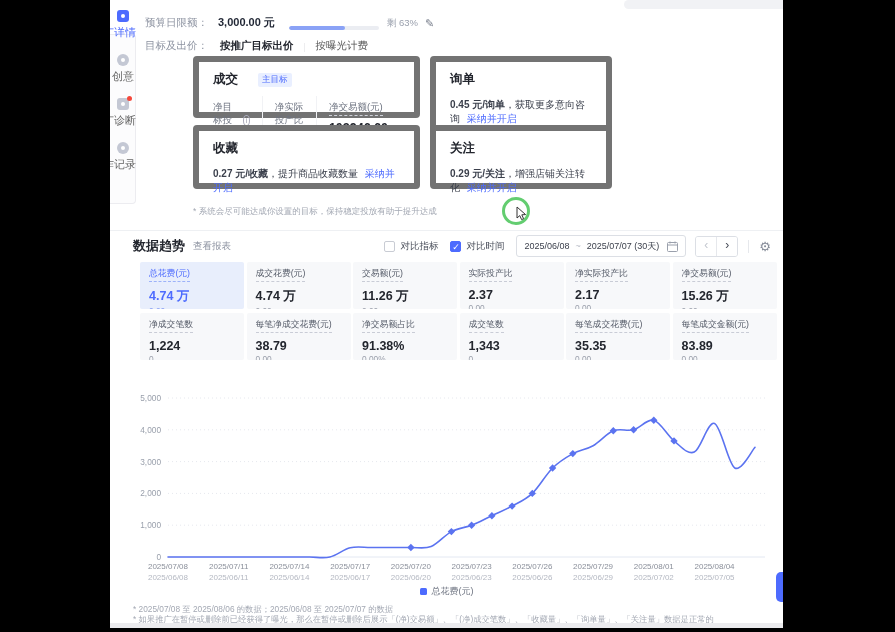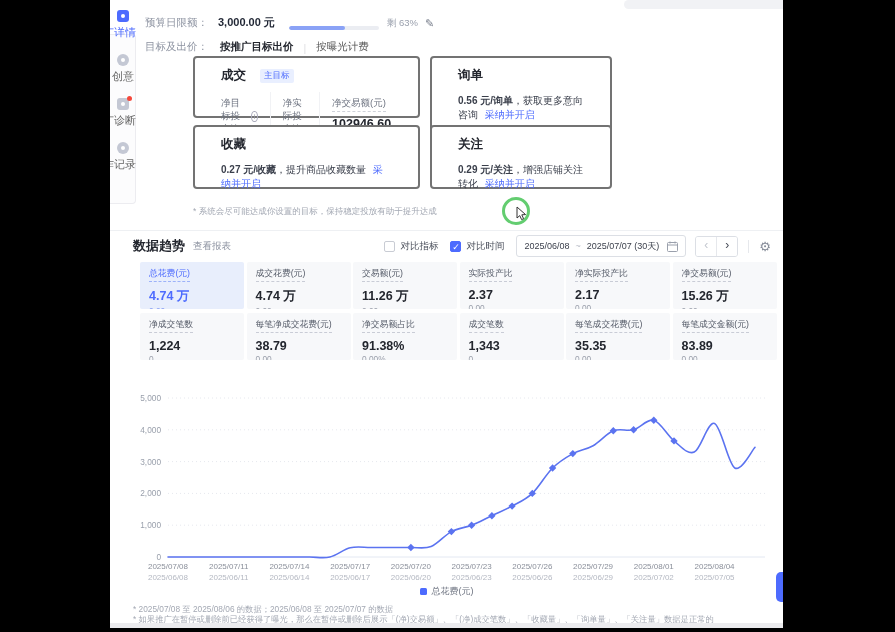--- a/index.html
+++ b/index.html
@@ -25,29 +25,29 @@
   
   .budget-row{position:absolute;left:35px;top:14px;height:16px;display:flex;align-items:flex-end;font-size:10.5px;}
   .lbl-grey{color:#8d93a1;}
   .budget-val{font-weight:bold;color:#1f2533;margin-left:10px;font-size:11px;}
   .progress{width:90px;height:4px;background:#ebedf2;border-radius:2px;margin-left:14px;overflow:hidden;}
   .progress-fill{height:4px;background:#8aa2f6;border-radius:2px;}
   .remaining{color:#9aa0ad;font-size:9.5px;margin-left:8px;}
   .pencil{color:#7c828f;font-size:11px;margin-left:7px;cursor:pointer;}
 
   
-  .bidding-row{position:absolute;left:35px;top:38px;height:16px;display:flex;align-items:flex-end;font-size:10.5px;}
+  .bidding-row{position:absolute;left:35px;top:38px;height:16px;display:flex;align-items:center;font-size:10.5px;font-family:Liberation Serif, serif;}
   .bid-tab{margin-left:10px;color:#555;cursor:pointer;}
   .bid-tab.active{color:#23262e;font-weight:bold;margin-left:12px;}
   .bid-sep{color:#e0e0e4;margin-left:10px;}
 
   
-  .goal-card{position:absolute;border:2px solid #737373;border-radius:4px;background:#fff;box-sizing:border-box;padding:9px 26px;}
+  .goal-card{position:absolute;border:6px solid #737373;border-radius:4px;background:#fff;box-sizing:border-box;padding:9px 14px;}
   .gc-title{font-size:12.5px;font-weight:bold;color:#23262e;display:flex;align-items:center;}
-  .gc-badge{font-size:8.5px;font-weight:normal;color:#4d6bfe;background:#e9efff;border-radius:2px;padding:1px 4px;margin-left:14px;}
+  .gc-badge{font-size:8.5px;font-weight:normal;color:#4d6bfe;background:#e9efff;border-radius:2px;padding:1px 4px;margin-left:20px;}
   .gcols{display:flex;margin-top:8px;}
   .gcol{padding-right:12px;}
   .gcol + .gcol{border-left:1px solid #f1f2f5;padding-left:12px;}
   .gcol .glabel{font-size:9.5px;color:#6b7widthNope;}
   .glabel{font-size:9.5px;color:#6d7380;border-bottom:1px dashed #cfd2da;padding-bottom:1px;display:inline-flex;align-items:center;}
   .ginfo{display:inline-block;width:9px;height:9px;border:1px solid #aab;border-radius:50%;font-size:7px;line-height:9px;text-align:center;color:#99a;margin-left:3px;}
   .gval{font-size:12.5px;font-weight:bold;color:#23262e;margin-top:5px;display:flex;align-items:center;}
   .gval .pencil{font-size:10px;margin-left:4px;}
   .gc-desc{font-size:10px;color:#3a3f4b;margin-top:10px;}
   .gc-price{font-weight:bold;}
@@ -168,21 +168,21 @@
           <div class="gcol"><span class="glabel">净实际投产比</span><span class="gval">2.17</span></div>
           <div class="gcol"><span class="glabel">净交易额(元)</span><span class="gval">102946.60</span></div>
         </div>
     </div>
 
     <div class="goal-card" style="left:320px;top:56px;width:182px;height:78px;">
       <div class="gc-title">
           <span>询单</span>
         </div>
       <div class="gc-desc">
-        <span class="gc-price">0.56 元/询单</span><span>，获取更多意向咨询</span>
+        <span class="gc-price">0.45 元/询单</span><span>，获取更多意向咨询</span>
         <span class="gc-link">采纳并开启</span>
       </div>
     </div>
 
     <div class="goal-card" style="left:83px;top:125px;width:227px;height:64px;">
       <div class="gc-title">
           <span>收藏</span>
         </div>
       <div class="gc-desc">
         <span class="gc-price">0.27 元/收藏</span><span>，提升商品收藏数量</span>

